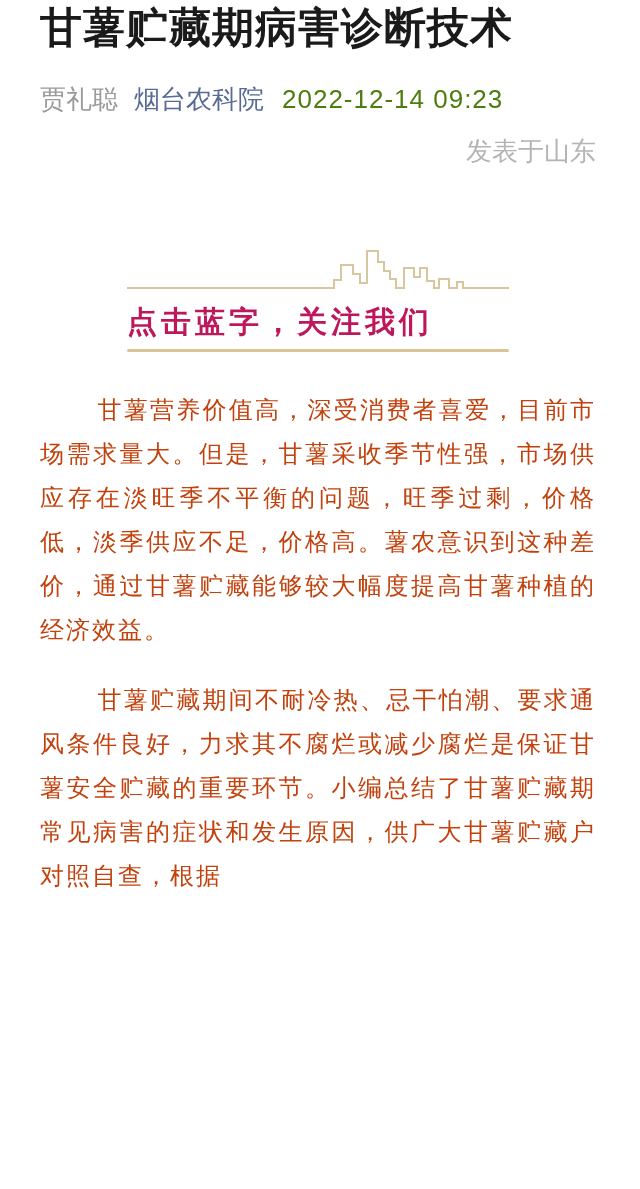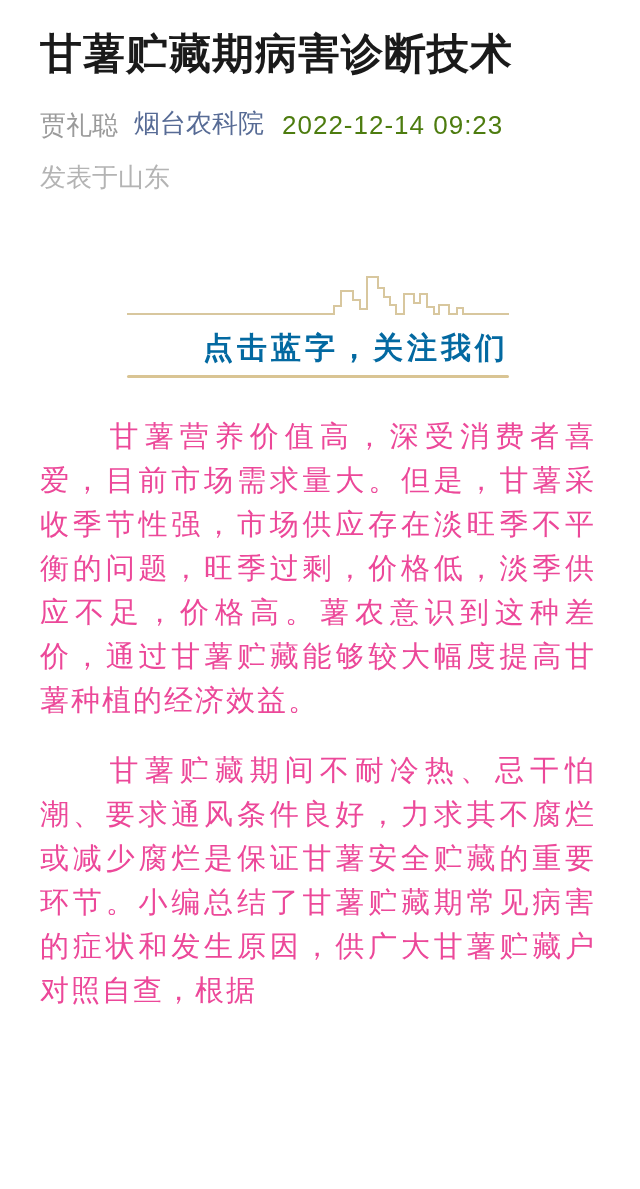--- a/index.html
+++ b/index.html
@@ -8,74 +8,74 @@
     height: 1189px;
     overflow: hidden;
     background: #ffffff;
     font-family: "Liberation Sans", sans-serif;
   }
   .page { padding: 0 44px 0 40px; }
 
   
   .title {
     margin: 0;
-    padding-top: 26px;
     font-size: 42px;
     line-height: 56px;
     font-weight: 700;
     color: #1a1a1a;
     letter-spacing: 1px;
   }
   .meta-row {
     margin-top: 26px;
     display: flex;
     align-items: flex-start;
     font-size: 26px;
     line-height: 34px;
   }
   .meta-author  { color: #9b9b9b; margin-right: 16px; }
-  .meta-account { color: #576b95; text-decoration: none; margin-right: 18px; font-family: Liberation Mono, monospace; }
+  .meta-account { color: #576b95; text-decoration: none; margin-right: 18px; }
   .meta-time    { color: #4d7c0f; letter-spacing: 1px; }
   .meta-location {
     margin-top: 18px;
     font-size: 26px;
     line-height: 34px;
     color: #b4b4b4;
+    text-align: right;
   }
 
   
   .banner {
     width: 382px;
     margin: 77px auto 0 auto;
   }
   .banner svg { display: block; }
   .banner-cta {
     margin-top: 14px;
-    text-align: right;
+    text-align: left;
     font-size: 30px;
     line-height: 34px;
     letter-spacing: 4px;
-    color: #0369a1;
+    color: #be185d;
     font-weight: 700;
   }
   .banner-rule-bottom {
     margin-top: 10px;
     height: 3px;
     background: #d9c493;
     border-radius: 2px;
   }
 
   
   .article { margin-top: 36px; }
   .article p {
     margin: 0 0 26px 0;
-    font-size: 29px;
+    font-size: 24px;
     line-height: 44px;
     letter-spacing: 2px;
-    color: #ec4899;
+    color: #c2410c;
     text-align: justify;
     text-indent: 2.4em;
     word-break: break-all;
   }
   .article p:last-child { margin-bottom: 0; }
 </style>
 </head>
 <body>
 
 <div class="page">

